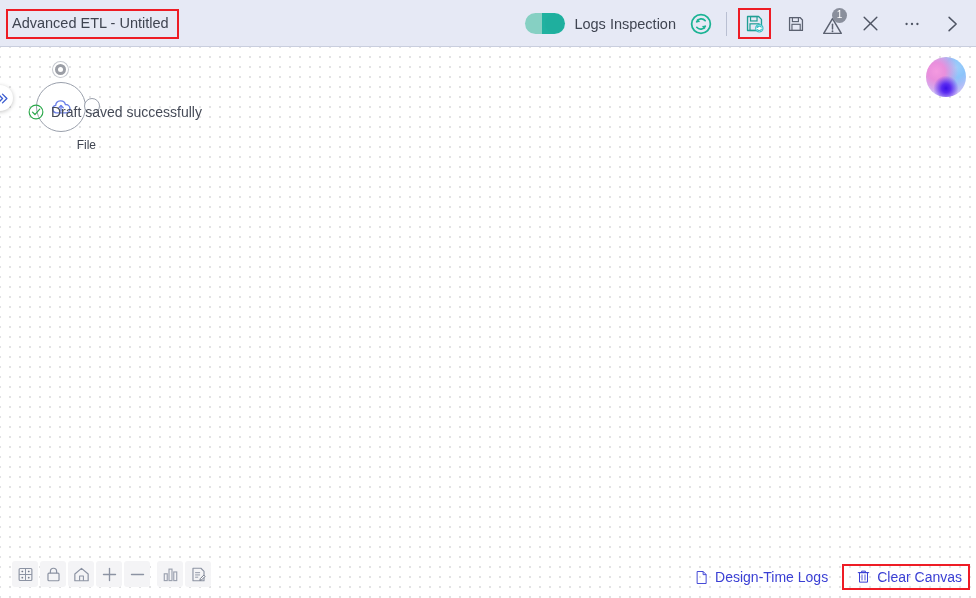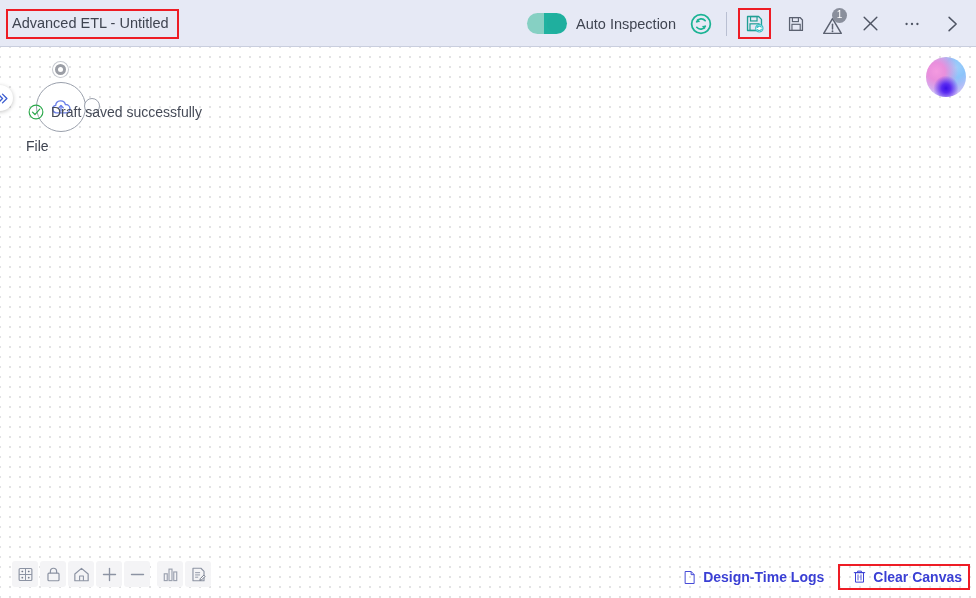--- a/index.html
+++ b/index.html
@@ -223,22 +223,22 @@
     border: 1.3px solid #9aa0ac;
     box-sizing: border-box;
     z-index: 4;
     cursor: crosshair;
   }
   .node-label {
     position: absolute;
     left: -10px;
     top: 56px;
     width: 70px;
-    text-align: left;
-    font-size: 14px;
+    text-align: right;
+    font-size: 12px;
     color: #3f4451;
     white-space: nowrap;
   }
 
   
   .avatar {
     position: absolute;
     right: 10px;
     top: 10px;
     width: 40px; height: 40px;
@@ -274,21 +274,20 @@
   .tb-sep { width: 3px; }
 
   
   .bottom-right {
     position: absolute;
     right: 6px;
     bottom: 8px;
     display: flex;
     align-items: center;
     z-index: 10;
-    font-weight: bold;
   }
   .br-item {
     display: flex;
     align-items: center;
     gap: 6px;
     font-size: 14px;
     color: #3a3fd4;
     cursor: pointer;
     white-space: nowrap;
     padding: 2px 4px;
@@ -310,21 +309,21 @@
     <div class="title-wrap">
       <span class="title-text">Advanced ETL - Untitled</span>
     </div>
 
     <div class="header-right">
 
       <div class="toggle">
         <div class="knob"></div>
       </div>
 
-      <span class="auto-label">Auto Inspection</span>
+      <span class="auto-label">Logs Inspection</span>
 
       <div class="refresh-btn">
         <svg width="22" height="22" viewBox="0 0 24 24">
           <circle cx="12" cy="12" r="10.2" fill="none" stroke="#1bb394" stroke-width="1.9"></circle>
           <path d="M7.3 9.6 A5.6 5.6 0 0 1 16.6 8.4" fill="none" stroke="#1bb394" stroke-width="1.9" stroke-linecap="round"></path>
           <path d="M16.7 14.4 A5.6 5.6 0 0 1 7.4 15.6" fill="none" stroke="#1bb394" stroke-width="1.9" stroke-linecap="round"></path>
           <path d="M7.6 6.2 L7.3 10.0 L11.1 9.7 Z" fill="#1bb394"></path>
           <path d="M16.4 17.8 L16.7 14.0 L12.9 14.3 Z" fill="#1bb394"></path>
         </svg>
       </div>

